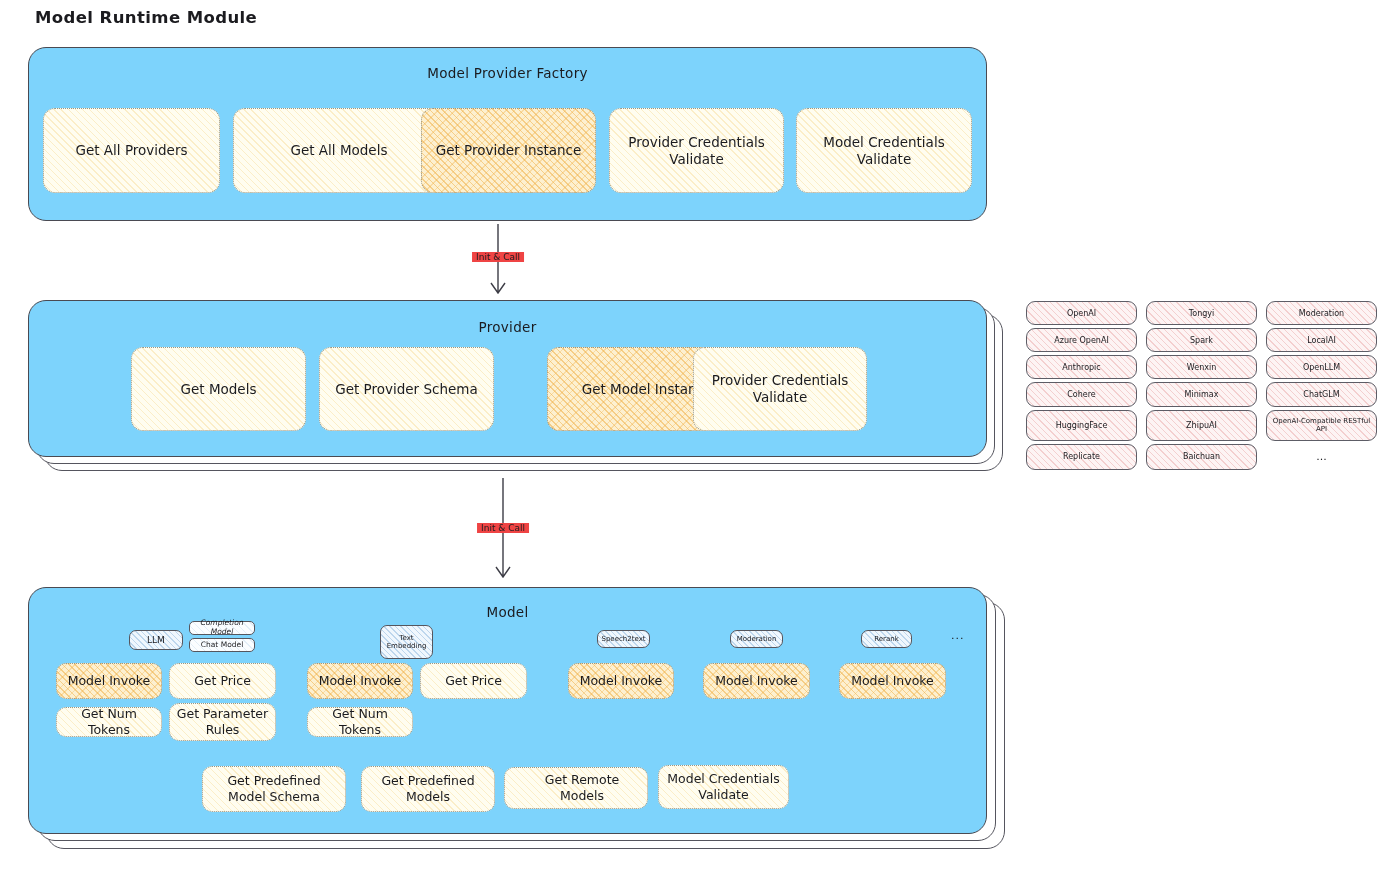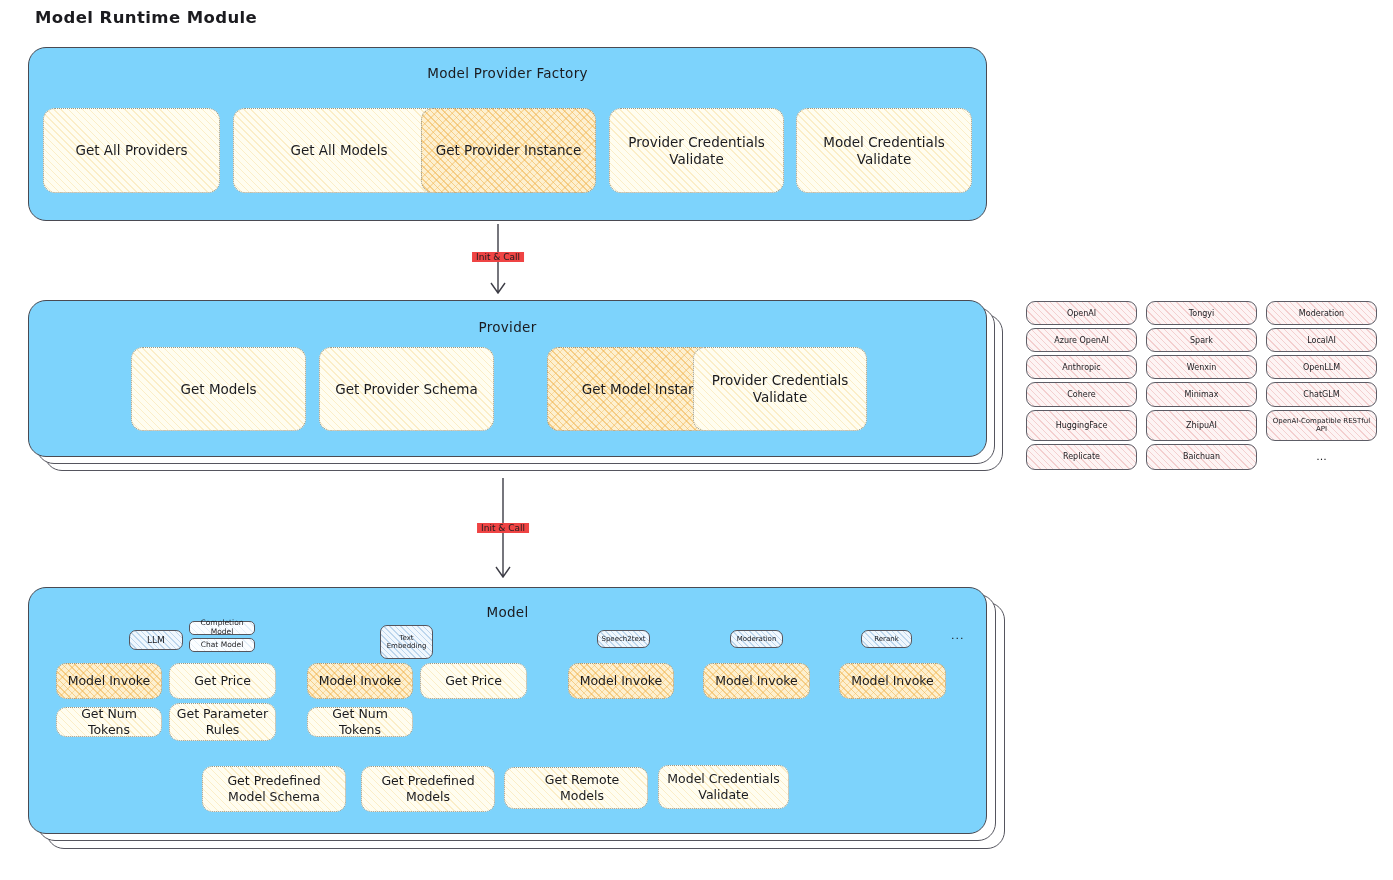--- a/index.html
+++ b/index.html
@@ -120,21 +120,21 @@
   <path d="M11 0 V99 M4 89 L11 99 L18 89" stroke="#3d3d46" stroke-width="1.4" fill="none"></path>
 </svg>
 <div class="arrow-label" style="left:503px;top:528px;">Init &amp; Call</div>
 
 <div class="stack-layer" style="left:46px;top:602px;width:957px;height:245px;"></div>
 <div class="stack-layer" style="left:37px;top:594px;width:957px;height:245px;"></div>
 <div class="bigbox" style="left:28px;top:587px;width:957px;height:245px;">
   <div class="boxtitle" style="top:16px;">Model</div>
 
   <div class="badge" style="left:100px;top:42px;width:54px;height:20px;font-size:9px;">LLM</div>
-  <div class="badge plain" style="left:160px;top:33px;width:66px;height:14px;">Completion Model</div>
+  <div class="badge plain" style="left:160px;top:33px;width:66px;height:14px;font-style:italic;">Completion Model</div>
   <div class="badge plain" style="left:160px;top:50px;width:66px;height:14px;">Chat Model</div>
   <div class="badge" style="left:351px;top:37px;width:53px;height:26px;padding:16px 8px;">Text Embedding</div>
   <div class="badge" style="left:568px;top:42px;width:53px;height:18px;">Speech2text</div>
   <div class="badge" style="left:701px;top:42px;width:53px;height:18px;">Moderation</div>
   <div class="badge" style="left:832px;top:42px;width:51px;height:18px;">Rerank</div>
   <div class="ellipsis" style="left:922px;top:41px;">...</div>
 
   <div class="op small hl" style="left:27px;top:75px;width:106px;height:36px;">Model Invoke</div>
   <div class="op small" style="left:140px;top:75px;width:107px;height:36px;">Get Price</div>
   <div class="op small hl" style="left:278px;top:75px;width:106px;height:36px;">Model Invoke</div>

